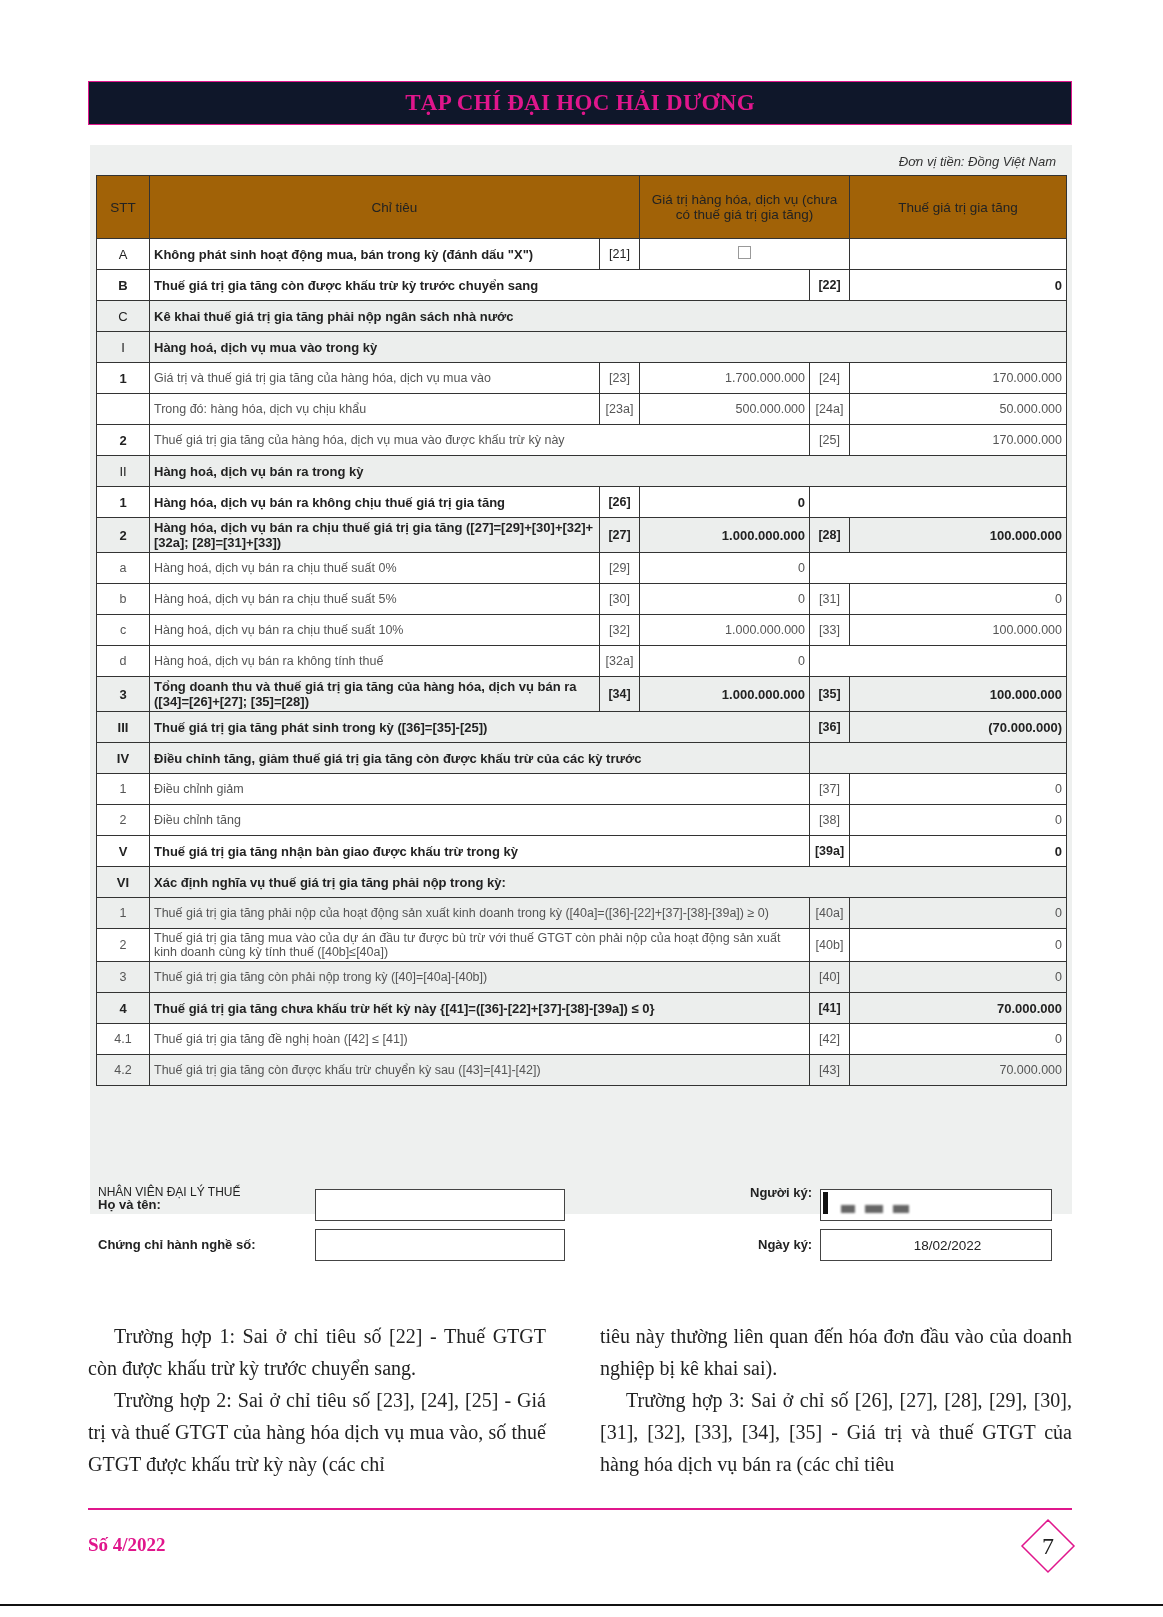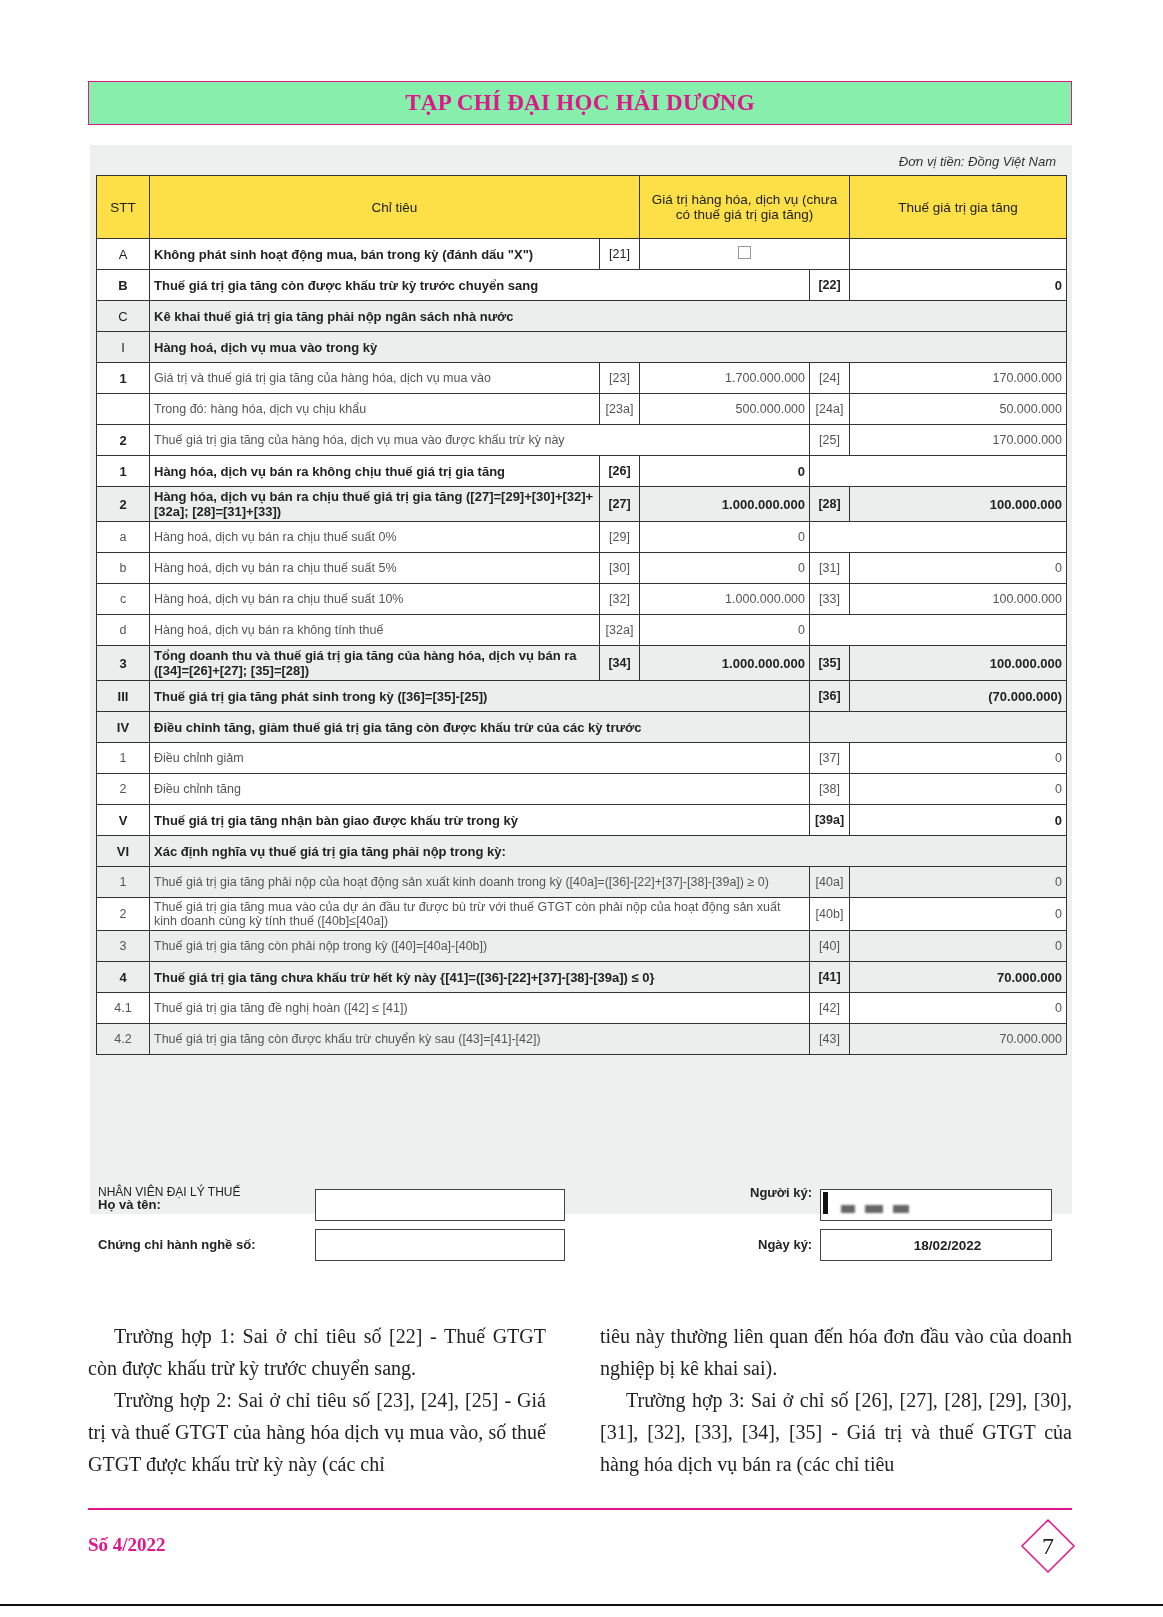--- a/index.html
+++ b/index.html
@@ -1,37 +1,37 @@
 <!DOCTYPE html>
 <html><head>
 <meta charset="utf-8">
 <style>
   html, body { margin:0; padding:0; background:#ffffff; }
   body { width:1163px; height:1617px; position:relative; overflow:hidden; font-family:"Liberation Serif", serif; color:#1a1a1a; }
-  .header-band { position:absolute; left:88px; top:81px; width:984px; height:44px; background:#86efac; border:1.5px solid #e0168c; box-sizing:border-box; display:flex; align-items:center; justify-content:center; }
+  .header-band { position:absolute; left:88px; top:81px; width:984px; height:44px; background:#0f172a; border:1.5px solid #e0168c; box-sizing:border-box; display:flex; align-items:center; justify-content:center; }
   .header-band span { font-family:"Liberation Serif", serif; font-weight:bold; color:#e0168c; font-size:23px; letter-spacing:0.3px; }
   .form-panel { position:absolute; left:90px; top:145px; width:982px; height:1069px; background:#eef0ef; }
   .unit { position:absolute; right:16px; top:9px; font-family:"Liberation Sans", sans-serif; font-style:italic; font-size:13px; color:#333; }
   table.vat { position:absolute; left:6px; top:30px; width:970px; border-collapse:collapse; font-family:"Liberation Sans", sans-serif; font-size:13px; color:#222; table-layout:fixed; }
   table.vat td, table.vat th { border:1px solid #333; padding:2px 4px; height:26px; vertical-align:middle; overflow:hidden; }
-  table.vat th { background:#fde047; font-weight:normal; font-size:13.5px; height:58px; text-align:center; }
+  table.vat th { background:#a16207; font-weight:normal; font-size:13.5px; height:58px; text-align:center; }
   .grey { background:#eceeed; }
   .white { background:#ffffff; }
   .c { text-align:center; }
   .r { text-align:right; }
   .b { font-weight:bold; }
   .light { color:#555; font-size:12.5px; }
   .tall td { height:36px; }
   .code { text-align:center; font-size:12.5px; }
   .checkbox { display:inline-block; width:11px; height:11px; border:1px solid #999; background:#fff; }
   .sig { position:absolute; left:0; top:1020px; width:982px; height:140px; font-family:"Liberation Sans", sans-serif; font-size:13px; color:#222; }
   .sig .title { position:absolute; left:8px; top:20px; font-size:12px; }
   .sig .lbl { position:absolute; font-weight:bold; font-size:13px; }
   .sig .box { position:absolute; background:#fff; border:1px solid #444; box-sizing:border-box; height:32px; }
-  .sig .date { display:flex; align-items:center; justify-content:center; font-weight:bold; font-size:13.5px;padding-left:23px; }
+  .sig .date { display:flex; align-items:center; justify-content:center; font-weight:normal; font-size:13.5px;padding-left:23px; }
   .blur { display:inline-block; height:8px; background:#666; margin-right:10px; filter:blur(1px); }
   .cursor { position:absolute; left:2px; top:2px; width:5px; height:22px; background:#111; }
   .body-text { position:absolute; top:1320px; font-family:"Liberation Serif", serif; font-size:20px; line-height:32px; color:#222; text-align:justify; }
   .body-text p { margin:0; text-indent:26px; }
   .body-text p.noindent { text-indent:0; }
   .footer-line { position:absolute; left:88px; top:1508px; width:984px; height:1.5px; background:#e0168c; }
   .footer-issue { position:absolute; left:88px; top:1534px; font-family:"Liberation Serif", serif; font-weight:bold; color:#e0168c; font-size:19px;text-align:center; }
   .page-num { position:absolute; left:1020px; top:1518px; width:56px; height:56px; }
   .page-num svg { position:absolute; left:0; top:0; }
   .page-num span { position:absolute; left:0; top:0; width:56px; height:56px; display:flex; align-items:center; justify-content:center; font-family:"Liberation Serif", serif; font-size:24px; color:#222; }
@@ -99,20 +99,24 @@
       <td class="r light">500.000.000</td>
       <td class="code light">[24a]</td>
       <td class="r light">50.000.000</td>
     </tr>
     <tr class="white">
       <td class="c b">2</td>
       <td colspan="3" class="light">Thuế giá trị gia tăng của hàng hóa, dịch vụ mua vào được khấu trừ kỳ này</td>
       <td class="code light">[25]</td>
       <td class="r light">170.000.000</td>
     </tr>
+    <tr class="grey">
+      <td class="c">II</td>
+      <td colspan="5" class="b">Hàng hoá, dịch vụ bán ra trong kỳ</td>
+    </tr>
     <tr class="white">
       <td class="c b">1</td>
       <td class="b">Hàng hóa, dịch vụ bán ra không chịu thuế giá trị gia tăng</td>
       <td class="code b">[26]</td>
       <td class="r b">0</td>
       <td colspan="2"></td>
     </tr>
     <tr class="grey tall">
       <td class="c b">2</td>
       <td class="b">Hàng hóa, dịch vụ bán ra chịu thuế giá trị gia tăng ([27]=[29]+[30]+[32]+[32a]; [28]=[31]+[33])</td>

